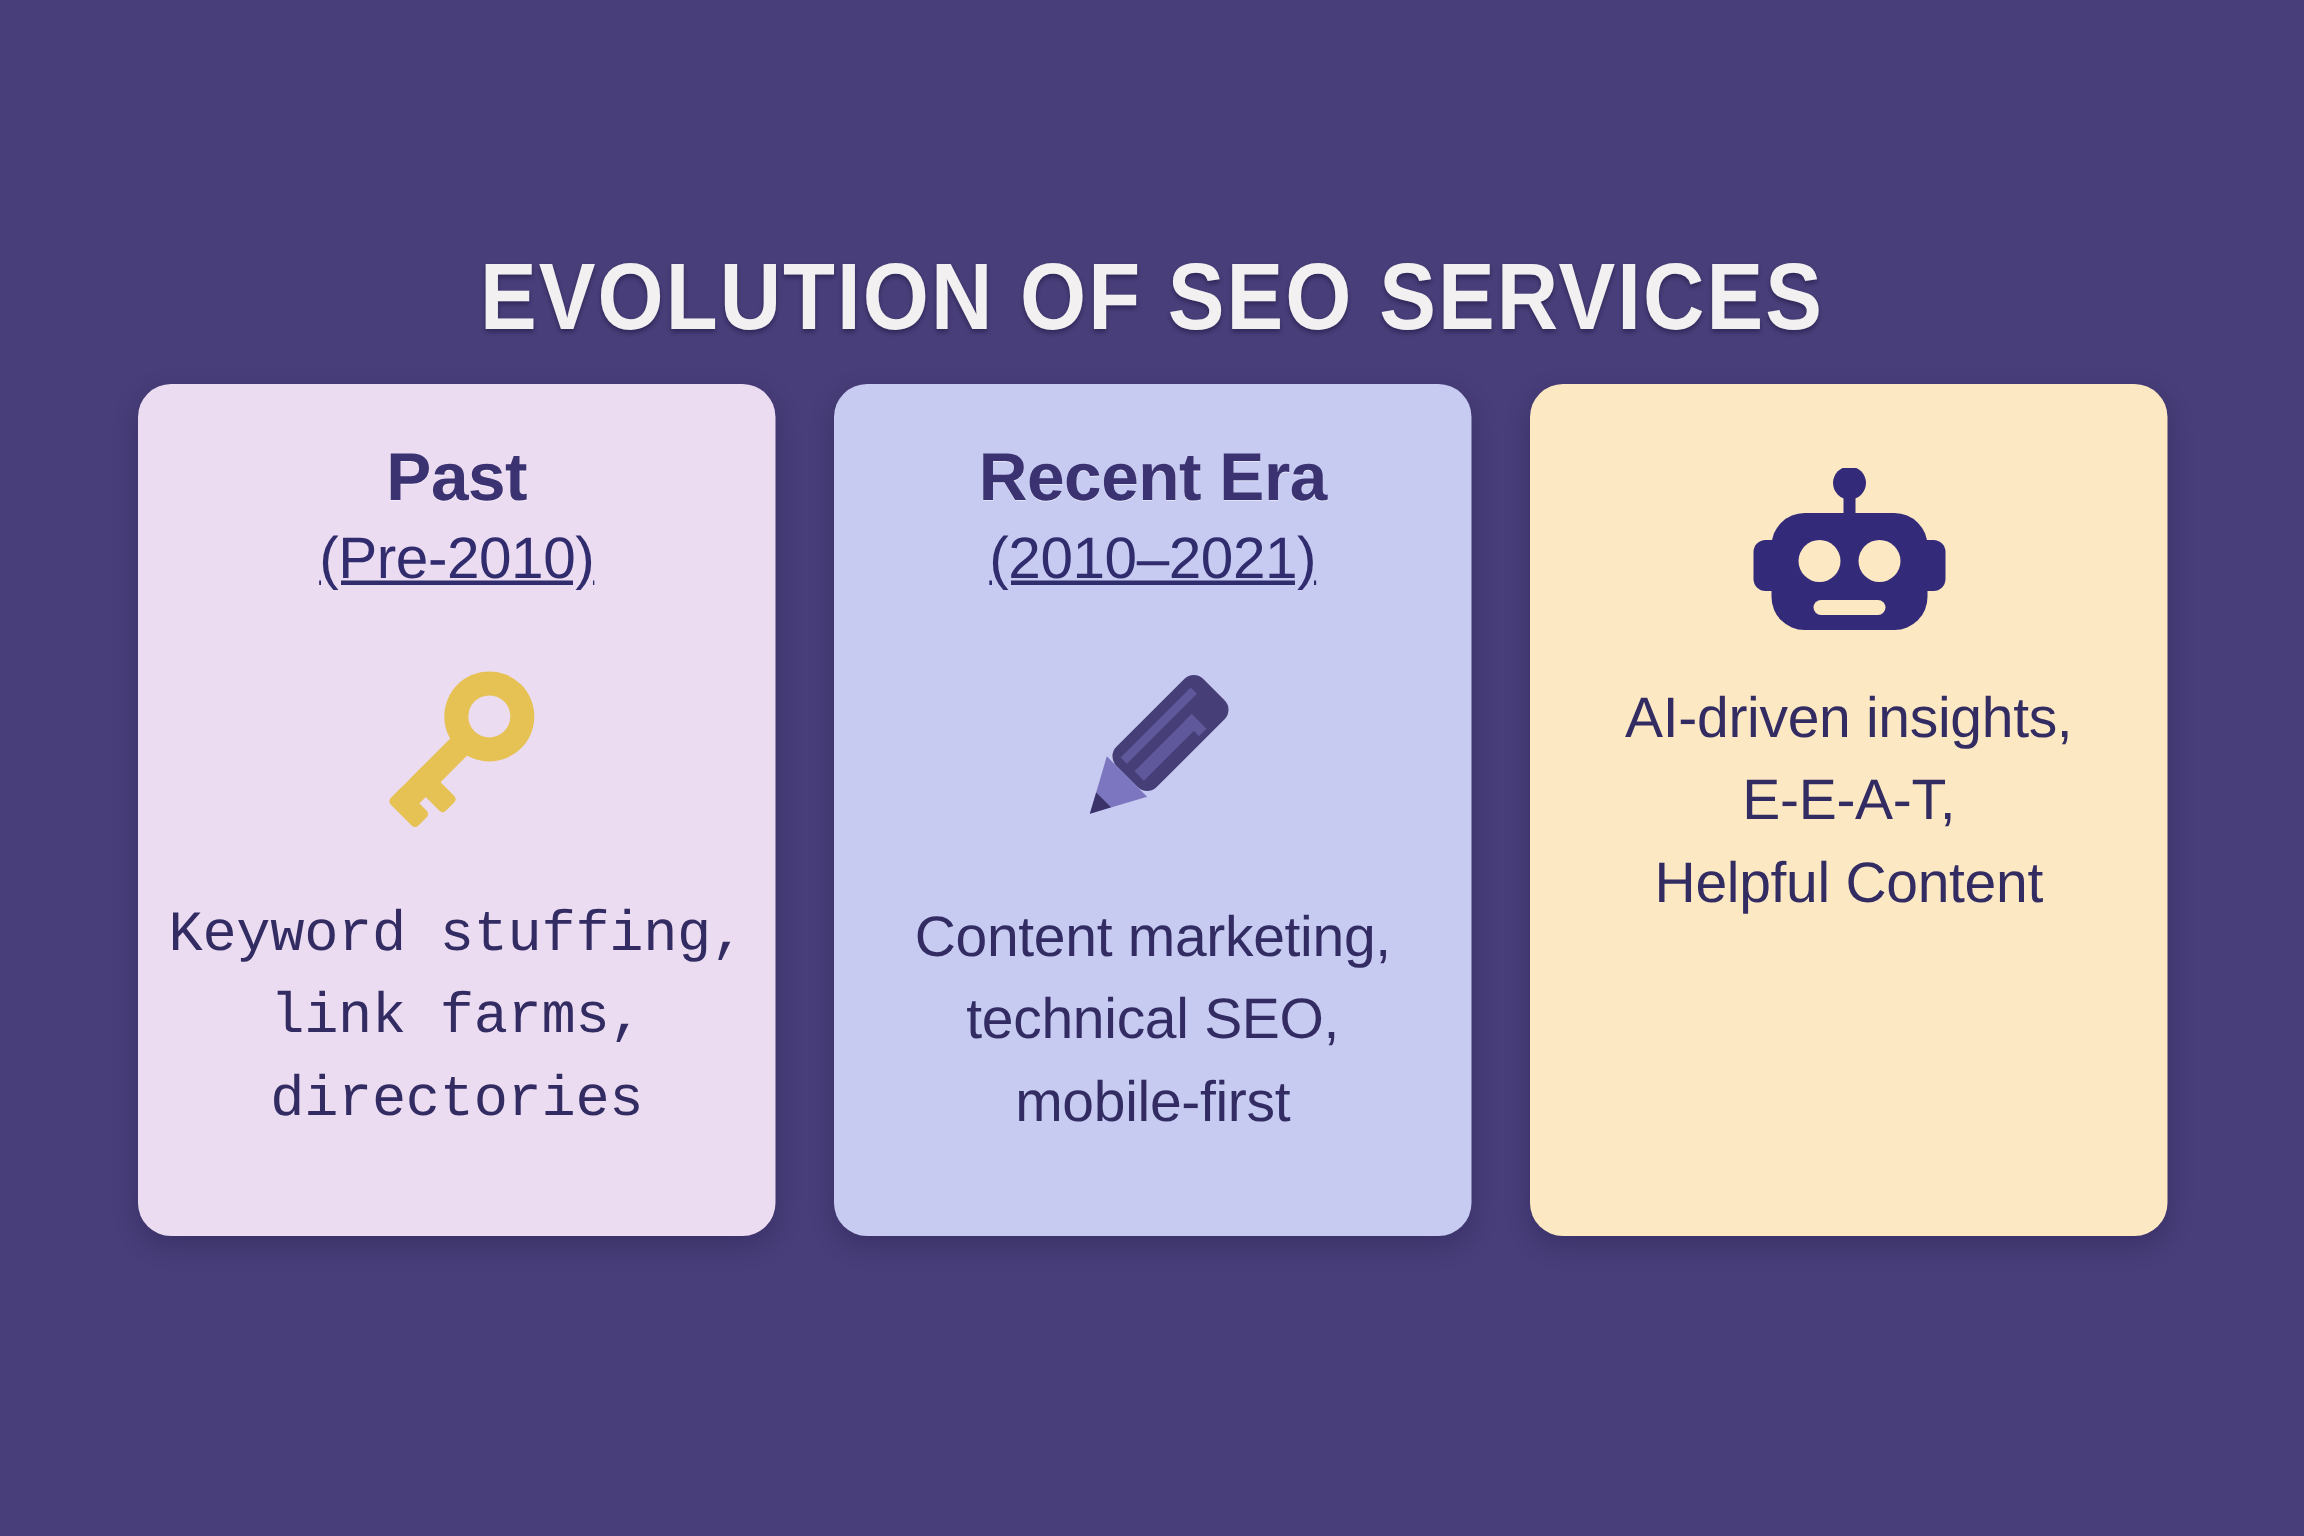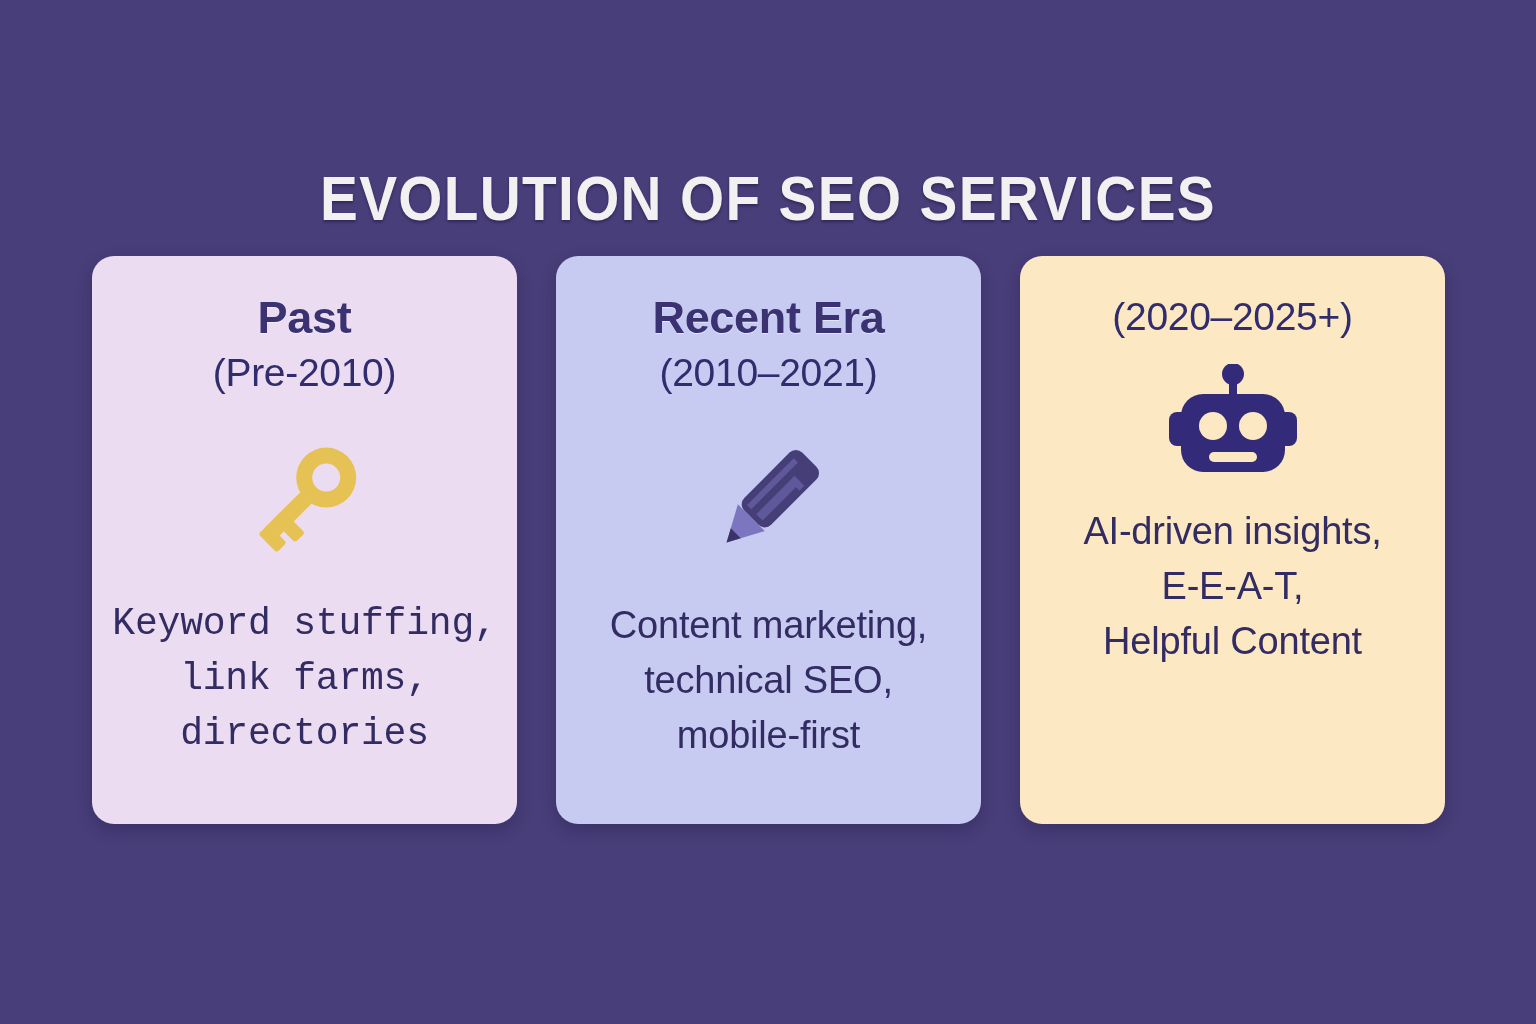--- a/index.html
+++ b/index.html
@@ -78,20 +78,21 @@
     text-shadow: 0 1px 0 rgba(255,255,255,0.5);
   }
   .card-subheading {
     font-size: 39px;
     line-height: 50px;
     font-weight: 400;
     color: #312C6D;
     text-align: center;
     margin: 2px 0 0 0;
     letter-spacing: -0.3px;
+    text-decoration: underline;
   }
 
   .icon-wrap {
     flex: 0 0 auto;
     display: flex;
     align-items: center;
     justify-content: center;
     width: 100%;
   }
   .card-past  .icon-wrap { margin-top: 30px; height: 136px; }
@@ -165,21 +166,20 @@
           </g>
         </svg>
       </div>
 
       <div class="card-body">Content marketing,
 technical SEO,
 mobile-first</div>
     </div>
 
     <div class="card card-modern">
-      <div class="card-subheading">(2020–2025+)</div>
 
       <div class="icon-wrap">
         <svg width="140" height="116" viewBox="0 0 140 116">
           <g fill="#332B79">
 
             <rect x="66" y="12" width="8" height="22" rx="3"></rect>
             <ellipse cx="70" cy="10" rx="11" ry="11"></ellipse>
 
             <rect x="6" y="48" width="22" height="34" rx="8"></rect>
             <rect x="112" y="48" width="22" height="34" rx="8"></rect>

